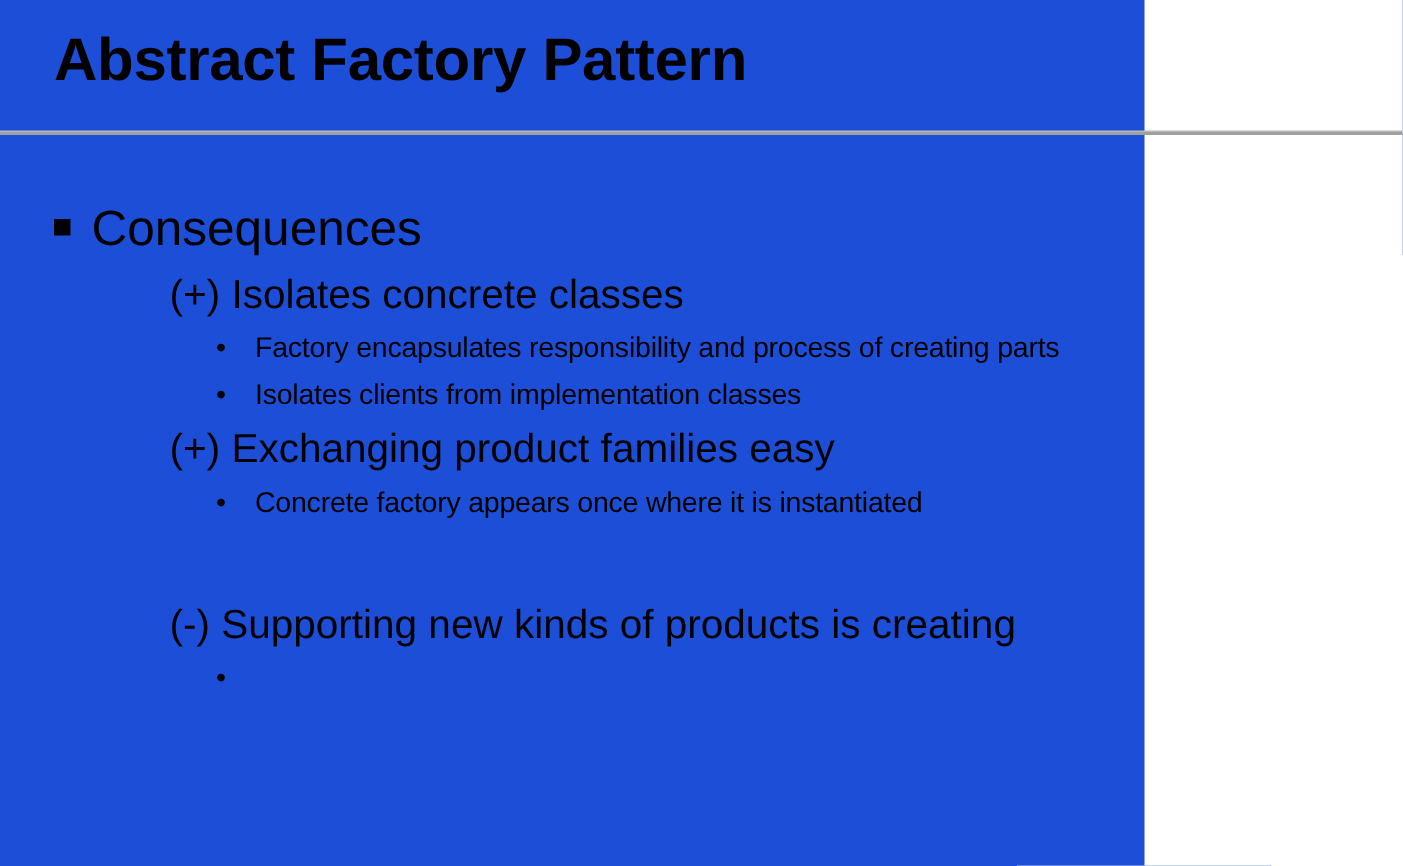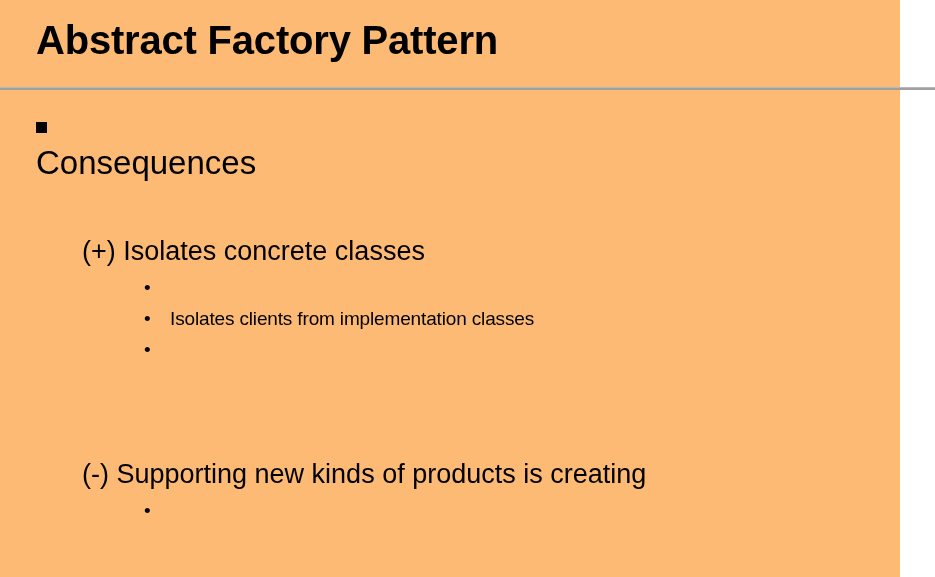--- a/index.html
+++ b/index.html
@@ -11,23 +11,23 @@
     width: 935px;
     height: 577px;
     overflow: hidden;
     font-family: "Liberation Sans", sans-serif;
     color: #000000;
     -webkit-font-smoothing: antialiased;
   }
 
   .slide {
     position: relative;
-    width: 900px;
+    width: 763px;
     height: 577px;
-    background: #fdba74;
+    background: #1d4ed8;
     box-sizing: border-box;
   }
 
   
   .slide-title {
     position: absolute;
     left: 36px;
     top: 15px;
     font-size: 40px;
     font-weight: bold;
@@ -60,42 +60,40 @@
     align-items: baseline;
     white-space: nowrap;
   }
 
   
   .lvl1 {
     padding-left: 36px;
     font-size: 33px;
     line-height: 48px;
     margin-bottom: 0;
-    flex-direction: column;
   }
   .lvl1 .bullet-sq {
     display: inline-block;
     width: 11px;
     height: 11px;
     background: #000000;
     margin-right: 14px;
     position: relative;
     top: -6px;
     flex: 0 0 auto;
   }
   .lvl1 .txt {
     font-size: 33px;
   }
 
   
   .lvl2 {
-    padding-left: 82px;
+    padding-left: 113px;
     font-size: 27px;
     line-height: 41px;
-    margin-top: 44px;
   }
   .lvl2 .txt {
     font-size: 27px;
   }
 
   
   .lvl3 {
     padding-left: 144px;
     font-size: 19px;
     line-height: 31px;
@@ -131,28 +129,33 @@
     <div class="row lvl1">
       <span class="bullet-sq"></span>
       <span class="txt">Consequences</span>
     </div>
 
     <div class="row lvl2">
       <span class="txt">(+) Isolates concrete classes</span>
     </div>
     <div class="row lvl3">
       <span class="bullet-dot">•</span>
+      <span class="txt">Factory encapsulates responsibility and process of creating parts</span>
     </div>
     <div class="row lvl3">
       <span class="bullet-dot">•</span>
       <span class="txt">Isolates clients from implementation classes</span>
     </div>
 
+    <div class="row lvl2">
+      <span class="txt">(+) Exchanging product families easy</span>
+    </div>
     <div class="row lvl3">
       <span class="bullet-dot">•</span>
+      <span class="txt">Concrete factory appears once where it is instantiated</span>
     </div>
 
 
     <div class="spacer"></div>
 
     <div class="row lvl2">
       <span class="txt">(-) Supporting new kinds of products is creating</span>
     </div>
     <div class="row lvl3">
       <span class="bullet-dot">•</span>

